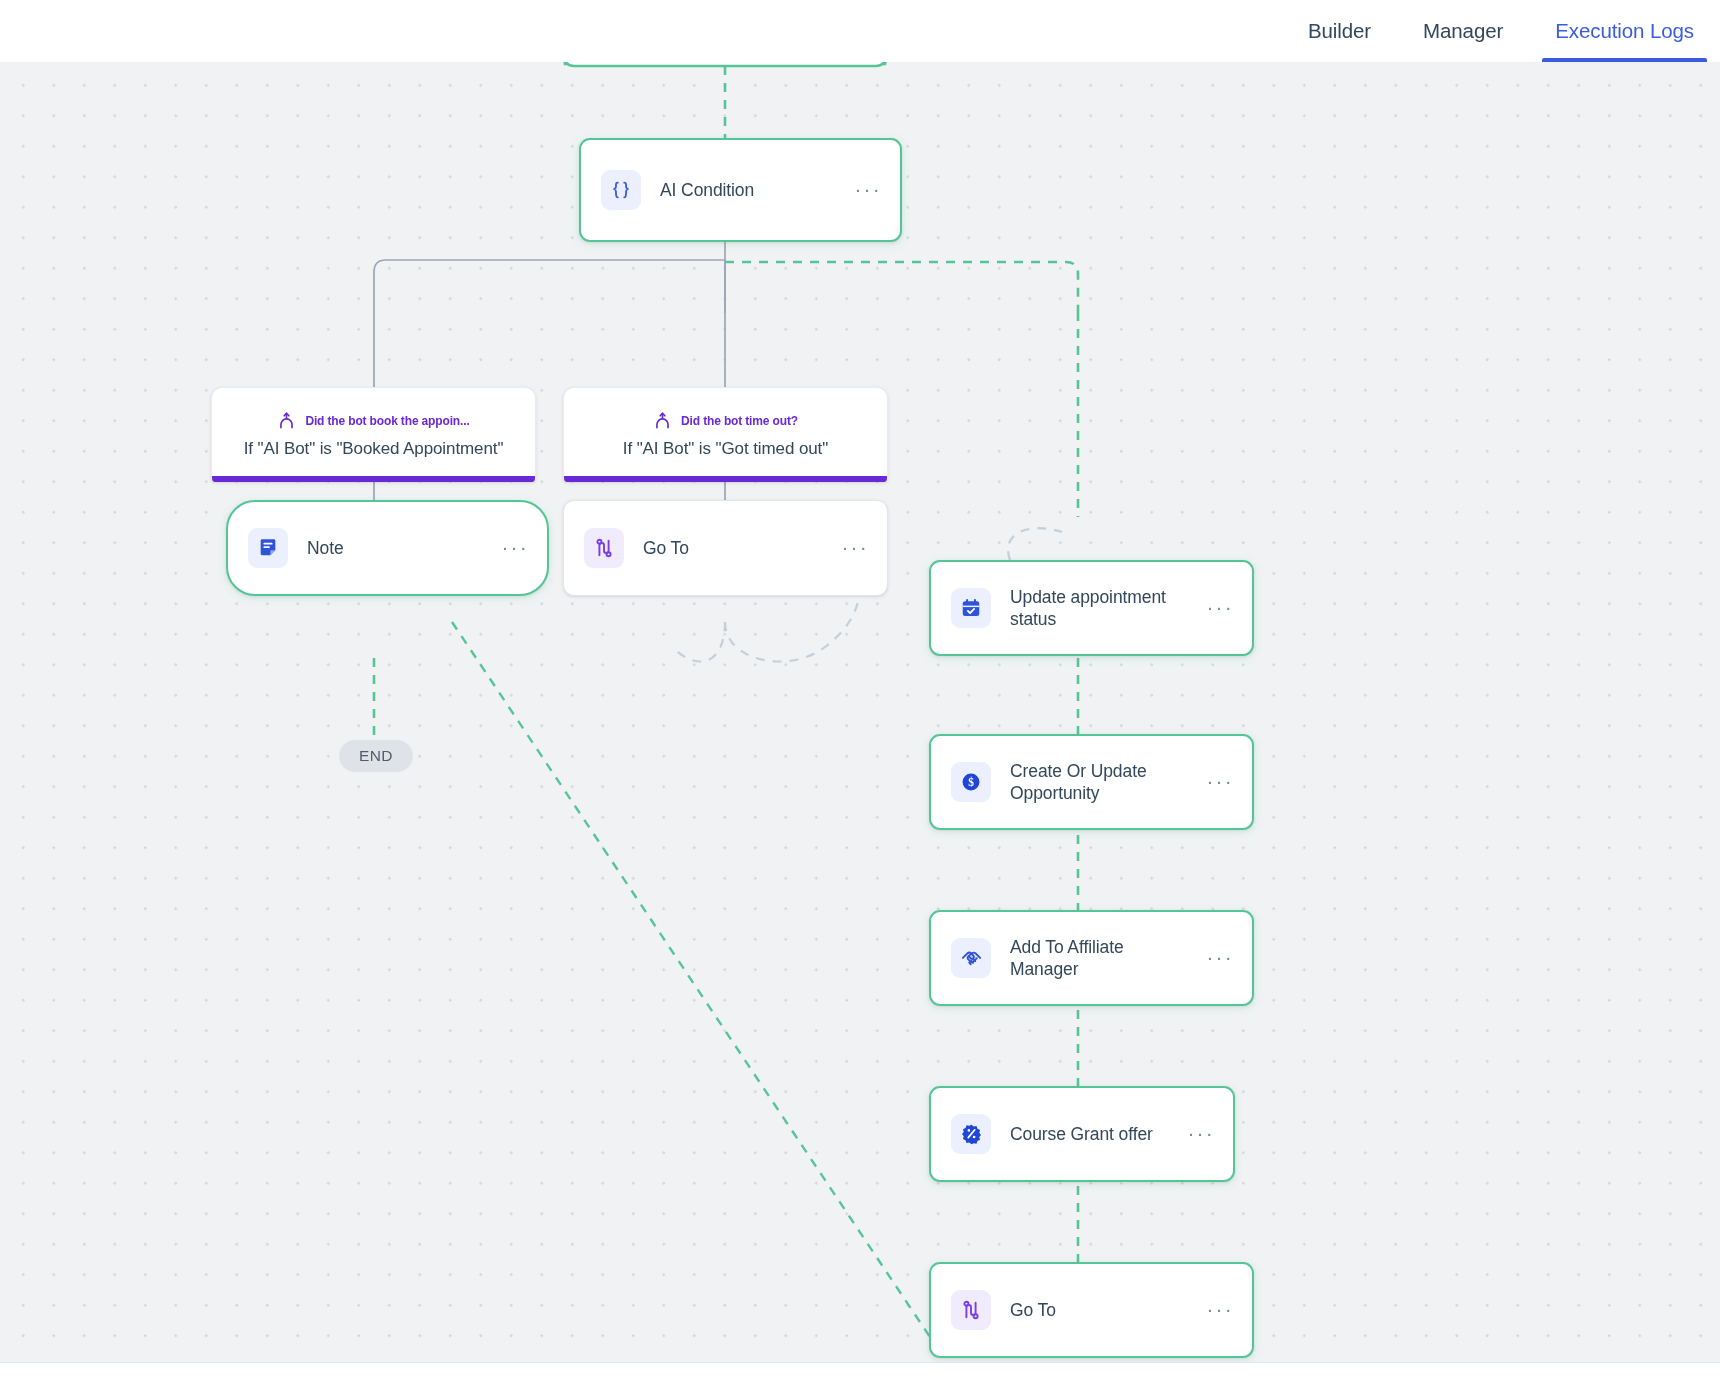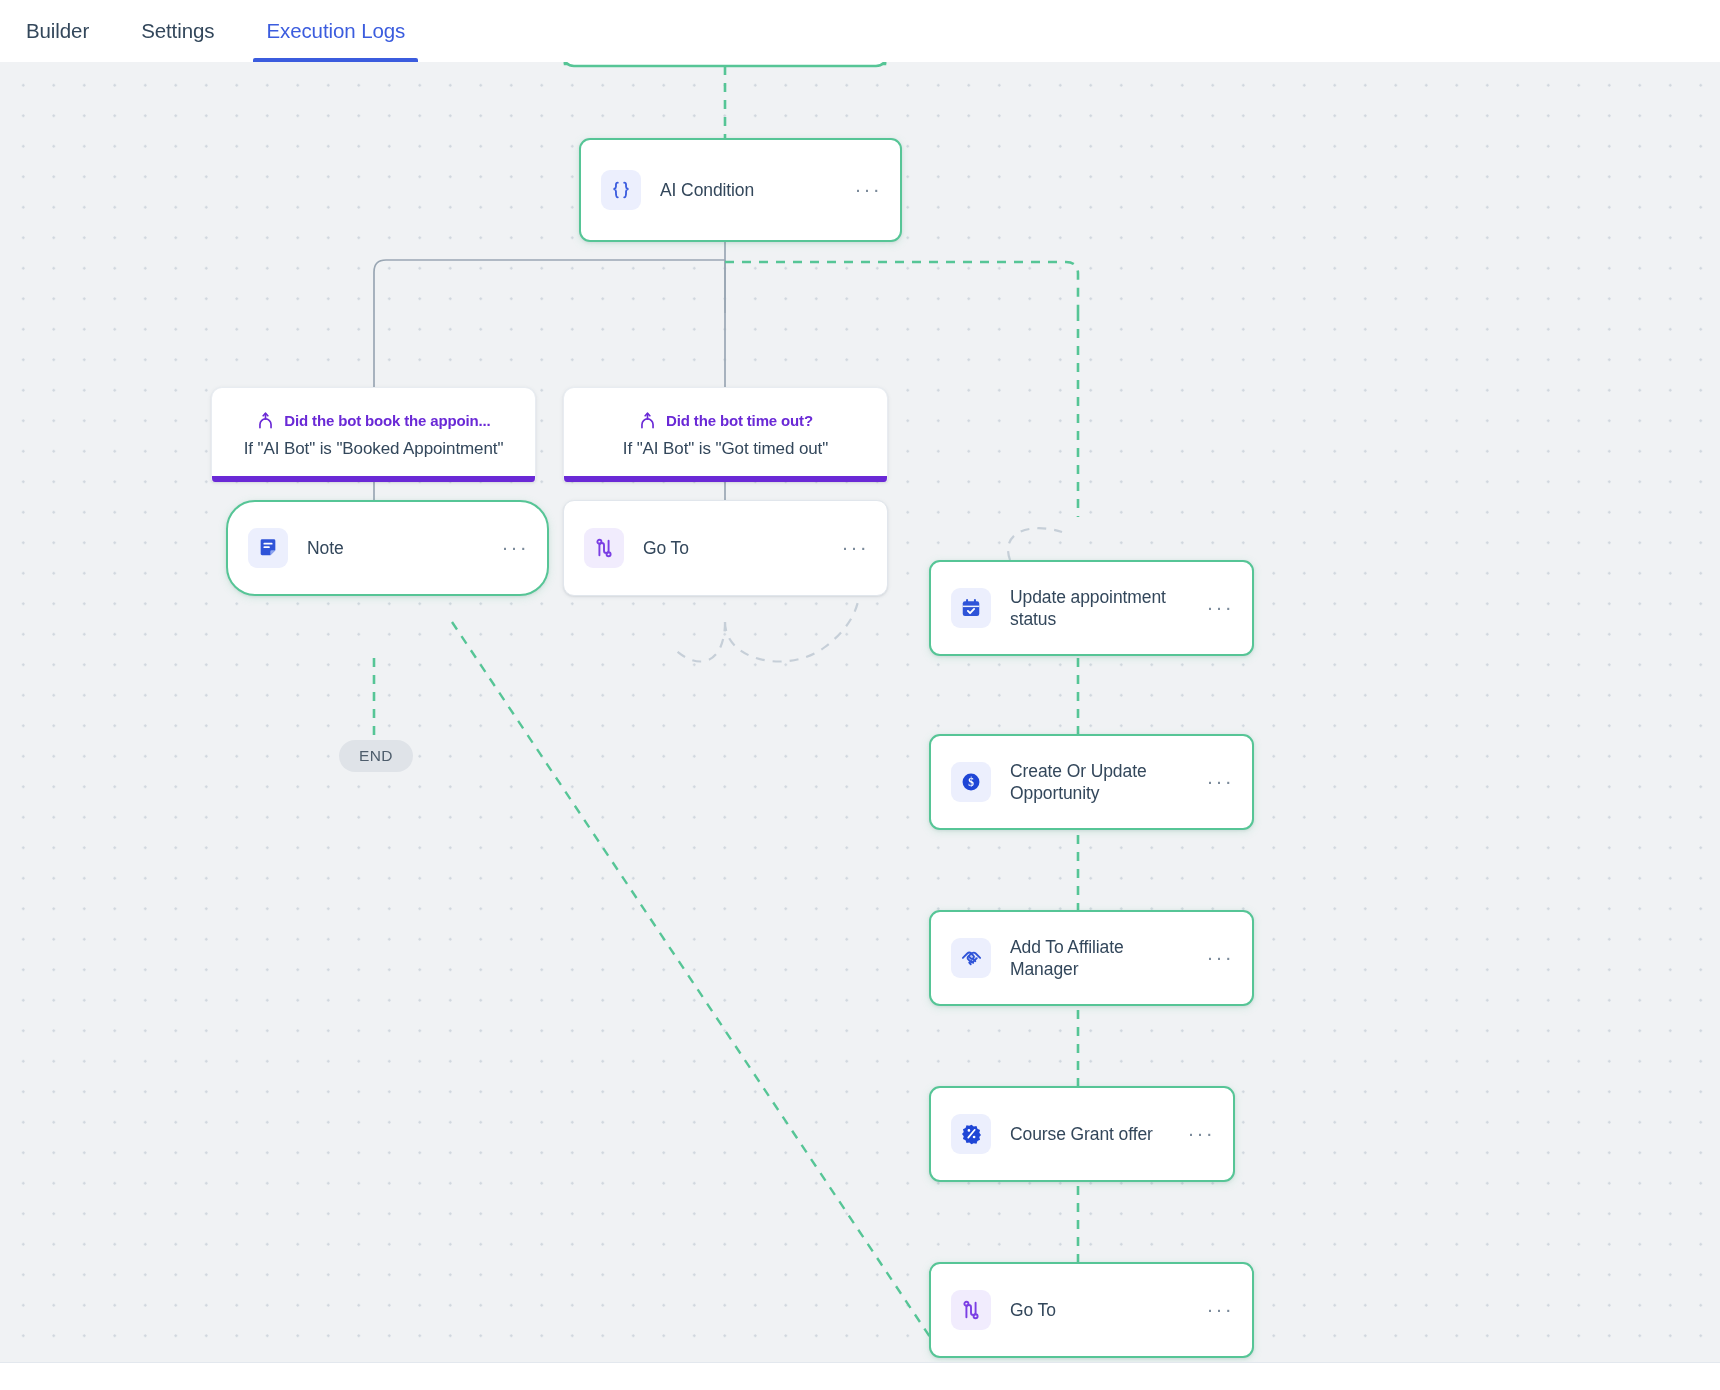--- a/index.html
+++ b/index.html
@@ -15,21 +15,21 @@
 
   
   .topbar {
     position: absolute;
     top: 0; left: 0;
     width: 1720px;
     height: 62px;
     background: #ffffff;
     display: flex;
     align-items: flex-start;
-    justify-content: flex-start;
+    justify-content: flex-end;
     gap: 0px;
     z-index: 50;
   }
   .topbar-inner {
     display: flex;
     align-items: flex-start;
     height: 62px;
     gap: 0px;
     padding-left: 0px;
   }
@@ -160,21 +160,21 @@
     content: "";
     position: absolute;
     left: 0; right: 0; bottom: 0;
     height: 6px;
     background: #6a29d6;
   }
   .branch-title {
     display: flex;
     align-items: center;
     gap: 9px;
-    font-size: 15px;
+    font-size: 12px;
     font-weight: bold;
     color: #6a29d6;
     letter-spacing: -0.15px;
     white-space: nowrap;
   }
   .branch-sub {
     margin-top: 9px;
     font-size: 17px;
     color: #33475b;
     letter-spacing: -0.1px;
@@ -197,21 +197,21 @@
   }
 
   svg { display: block; overflow: visible; }
 </style>
 </head>
 <body>
 
 <div class="topbar">
   <div class="topbar-inner">
     <div class="tab">Builder</div>
-    <div class="tab">Settings</div>
+    <div class="tab">Manager</div>
     <div class="tab active">Execution Logs</div>
   </div>
 </div>
 
 <div class="canvas">
 
   <svg class="edges" width="1720" height="1328" viewBox="0 0 1720 1328">
 
     <path d="M 565 -6 L 565 2 L 885 2 L 885 -6" fill="none" stroke="#56c596" stroke-width="2.5"></path>
     <path d="M 565 2 L 565 -4 M 885 2 L 885 -4" fill="none" stroke="#56c596" stroke-width="2.5"></path>

